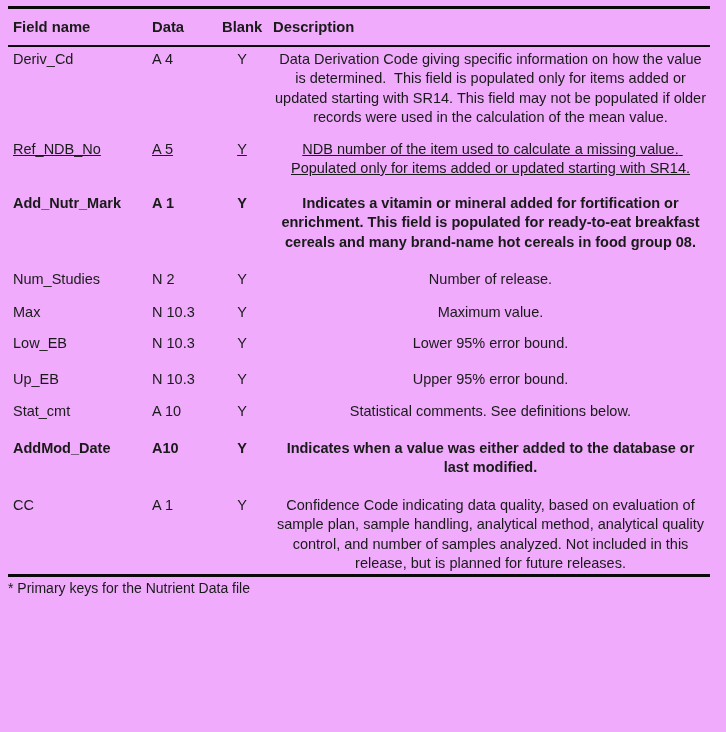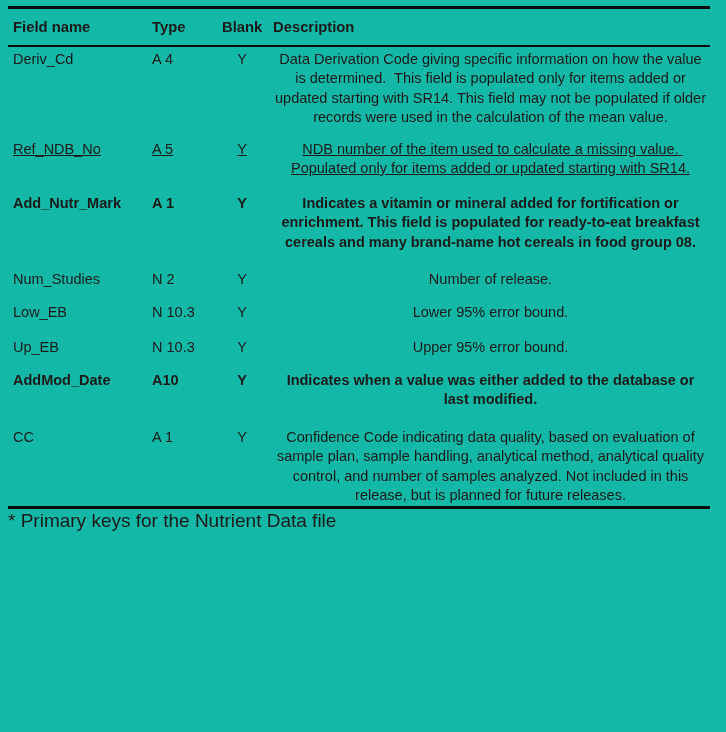--- a/index.html
+++ b/index.html
@@ -1,20 +1,20 @@
 <!DOCTYPE html>
 <html><head>
 <meta charset="utf-8">
 <style>
   html, body { margin: 0; padding: 0; background: #ffffff; }
   .page {
     position: relative;
     width: 726px;
     height: 732px;
-    background: #14b8a6;
+    background: #f0abfc;
     overflow: hidden;
     font-family: "Liberation Sans", sans-serif;
     color: #1a1a1a;
   }
   table.fields {
     border-collapse: collapse;
     table-layout: fixed;
     width: 702px;
     margin: 6px 0 0 8px;
     border-top: 3px solid #0a0a0a;
@@ -48,41 +48,41 @@
   tr.first td { padding-top: 3px; }
   tr.pb0  td { padding-bottom: 0; }
   tr.pb12 td { padding-bottom: 12px; }
   tr.pb13 td { padding-bottom: 13px; }
   tr.pb15 td { padding-bottom: 15px; text-decoration: underline; }
   tr.pb16 td { padding-bottom: 16px; }
   tr.pb17 td { padding-bottom: 17px; }
   tr.pb18 td { padding-bottom: 18px; font-weight: bold; }
   .footnote {
     margin: 3px 0 0 8px;
-    font-size: 19px;
+    font-size: 14px;
     line-height: 17px;
     color: #1a1a1a;
   }
 </style>
 </head>
 <body>
 
 <div class="page">
 
   <table class="fields">
     <colgroup>
       <col class="c-field">
       <col class="c-type">
       <col class="c-blank">
       <col class="c-desc">
     </colgroup>
     <thead>
       <tr>
         <th class="h-field">Field name</th>
-        <th class="h-type">Type</th>
+        <th class="h-type">Data</th>
         <th class="h-blank">Blank</th>
         <th class="h-desc">Description</th>
       </tr>
     </thead>
     <tbody>
       <tr class="first pb12">
         <td class="field">Deriv_Cd</td>
         <td class="type">A 4</td>
         <td class="blank">Y</td>
         <td class="desc">Data Derivation Code giving specific information on how the value is determined.  This field is populated only for items added or updated starting with SR14. This field may not be populated if older records were used in the calculation of the mean value.</td>
@@ -98,31 +98,43 @@
         <td class="type">A 1</td>
         <td class="blank">Y</td>
         <td class="desc">Indicates a vitamin or mineral added for fortification or enrichment. This field is populated for ready-to-eat breakfast cereals and many brand-name hot cereals in food group 08.</td>
       </tr>
       <tr class="pb13">
         <td class="field">Num_Studies</td>
         <td class="type">N 2</td>
         <td class="blank">Y</td>
         <td class="desc">Number of release.</td>
       </tr>
+      <tr class="pb12">
+        <td class="field">Max</td>
+        <td class="type">N 10.3</td>
+        <td class="blank">Y</td>
+        <td class="desc">Maximum value.</td>
+      </tr>
       <tr class="pb16">
         <td class="field">Low_EB</td>
         <td class="type">N 10.3</td>
         <td class="blank">Y</td>
         <td class="desc">Lower 95% error bound.</td>
       </tr>
       <tr class="pb13">
         <td class="field">Up_EB</td>
         <td class="type">N 10.3</td>
         <td class="blank">Y</td>
         <td class="desc">Upper 95% error bound.</td>
+      </tr>
+      <tr class="pb17">
+        <td class="field">Stat_cmt</td>
+        <td class="type">A 10</td>
+        <td class="blank">Y</td>
+        <td class="desc">Statistical comments. See definitions below.</td>
       </tr>
       <tr class="pb18">
         <td class="field">AddMod_Date</td>
         <td class="type">A10</td>
         <td class="blank">Y</td>
         <td class="desc">Indicates when a value was either added to the database or last modified.</td>
       </tr>
       <tr class="pb0">
         <td class="field">CC</td>
         <td class="type">A 1</td>

